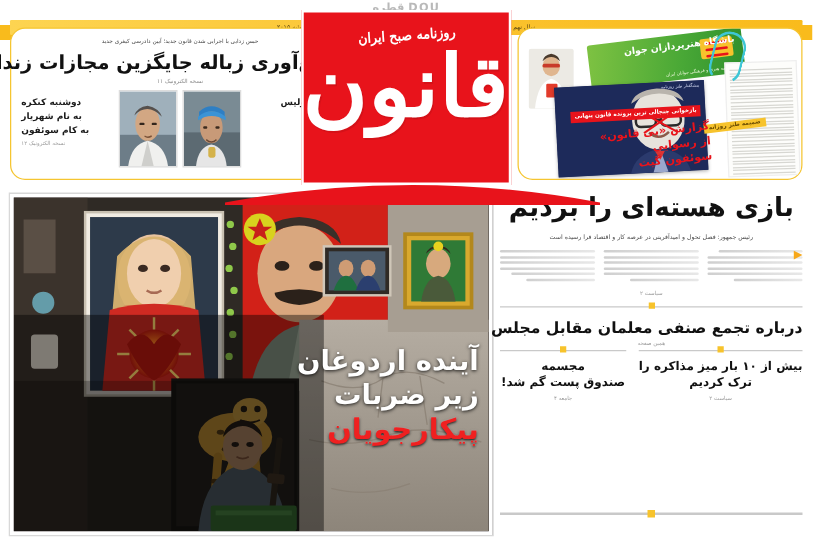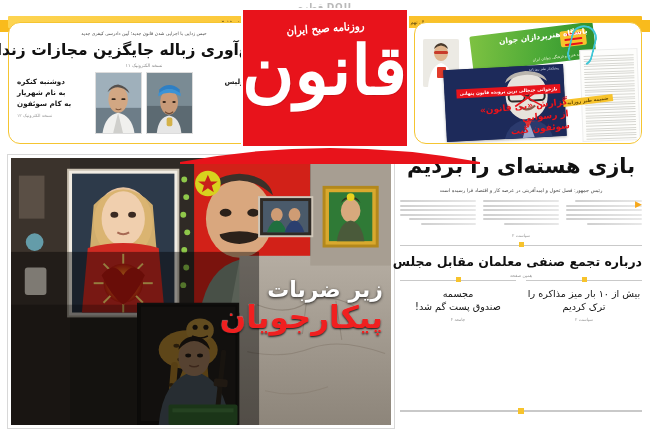--- a/index.html
+++ b/index.html
@@ -149,21 +149,21 @@
   .mainphoto {
     position: absolute; top: 155px; left: 8px; width: 386px; height: 273px;
     border: 3px solid #fff; outline: 1px solid #d8d8d8; overflow: hidden; background:#2a2320;
   }
   .mainphoto svg { position:absolute; inset:0; width:100%; height:100%; display:block; }
   .overlay-txt {
     position: absolute; right: 8px; top: 118px; text-align: right; z-index: 4;
     text-shadow: 0 1px 3px rgba(0,0,0,.85);
   }
   .overlay-txt .l1, .overlay-txt .l2 { color:#fff; font-size: 22px; font-weight: bold; line-height: 27px; white-space: nowrap; }
-  .overlay-txt .l3 { color:#f02020; font-size: 31px; font-weight: bold; line-height: 29px; white-space: nowrap;
+  .overlay-txt .l3 { color:#f02020; font-size: 23px; font-weight: bold; line-height: 29px; white-space: nowrap;
                      text-shadow: 0 1px 2px rgba(0,0,0,.9), 0 0 1px #fff; }
   .overlay-sub { color:#fff; font-size: 10.5px; font-weight:bold; margin-top: 3px; white-space: nowrap; }
 
   
   .main-right { position: absolute; top: 152px; left: 400px; width: 242px; height: 278px; }
   .mh-red {
     color:#e8131b; font-size: 37px; font-weight: bold; text-align:center;
     line-height: 44px; letter-spacing: -1px; margin-top: 4px;
   }
   .mh-black {
@@ -186,21 +186,21 @@
 
   .sub-head { text-align:center; margin-top: 7px; }
   .sub-head div { font-size: 12.5px; font-weight:bold; color:#111; line-height:17px; white-space: nowrap; letter-spacing:-.2px; }
   .sub-ref { font-size:4.4px; color:#9a9a9a; text-align:center; margin-top:3px; }
 
   .twocol { display:flex; gap: 10px; margin-top: 2px; direction: rtl; }
   .twocol > div { flex:1; }
   .tc-div { position:relative; height:1px; background:#c9c9c9; }
   .tc-div .sq { position:absolute; top:-2.5px; left:50%; margin-left:-2.5px; width:5px; height:5px; background:#f7c32c; }
   .tc-h { text-align:center; margin-top:6px; }
-  .tc-h div { font-size: 9.6px; font-weight:normal; color:#111; line-height:13.5px; white-space:nowrap; letter-spacing:-.2px; }
+  .tc-h div { font-size: 9.6px; font-weight:bold; color:#111; line-height:13.5px; white-space:nowrap; letter-spacing:-.2px; }
   .tc-r { font-size:4.4px; color:#9a9a9a; text-align:center; margin-top:3px; }
 
   
   .bottom-line { position:absolute; bottom: 4px; left: 400px; width: 242px; height: 2px; background:#c9c9c9; }
   .bottom-line .sq { position:absolute; top:-2px; left:50%; margin-left:-3px; width:6px; height:6px; background:#f7c32c; }
 </style>
 </head>
 <body>
 
 <div class="page">
@@ -482,20 +482,21 @@
         <rect x="206" y="226" width="14" height="8" rx="2" fill="#4a3b2c" transform="rotate(6 213 230)"></rect>
         <rect x="160" y="252" width="70" height="21" rx="2" fill="#3f7a3a"></rect>
         <rect x="164" y="256" width="62" height="4" fill="#56994d"></rect>
       </g>
 
       <rect x="0" y="96" width="252" height="177" fill="#000" opacity=".42"></rect>
       <rect x="0" y="150" width="230" height="123" fill="#000" opacity=".25"></rect>
     </svg>
 
     <div class="overlay-txt">
+      <div class="l1">آینده اردوغان</div>
       <div class="l2">زیر ضربات</div>
       <div class="l3">پیکارجویان</div>
     </div>
   </div>
 
   <div class="main-right">
     <div class="mh-black">بازی هسته‌ای را بردیم</div>
     <div class="mh-lead">رئیس جمهور: فصل تحول و امیدآفرینی در عرصه کار و اقتصاد فرا رسیده است</div>
 
     <div class="body-cols">

